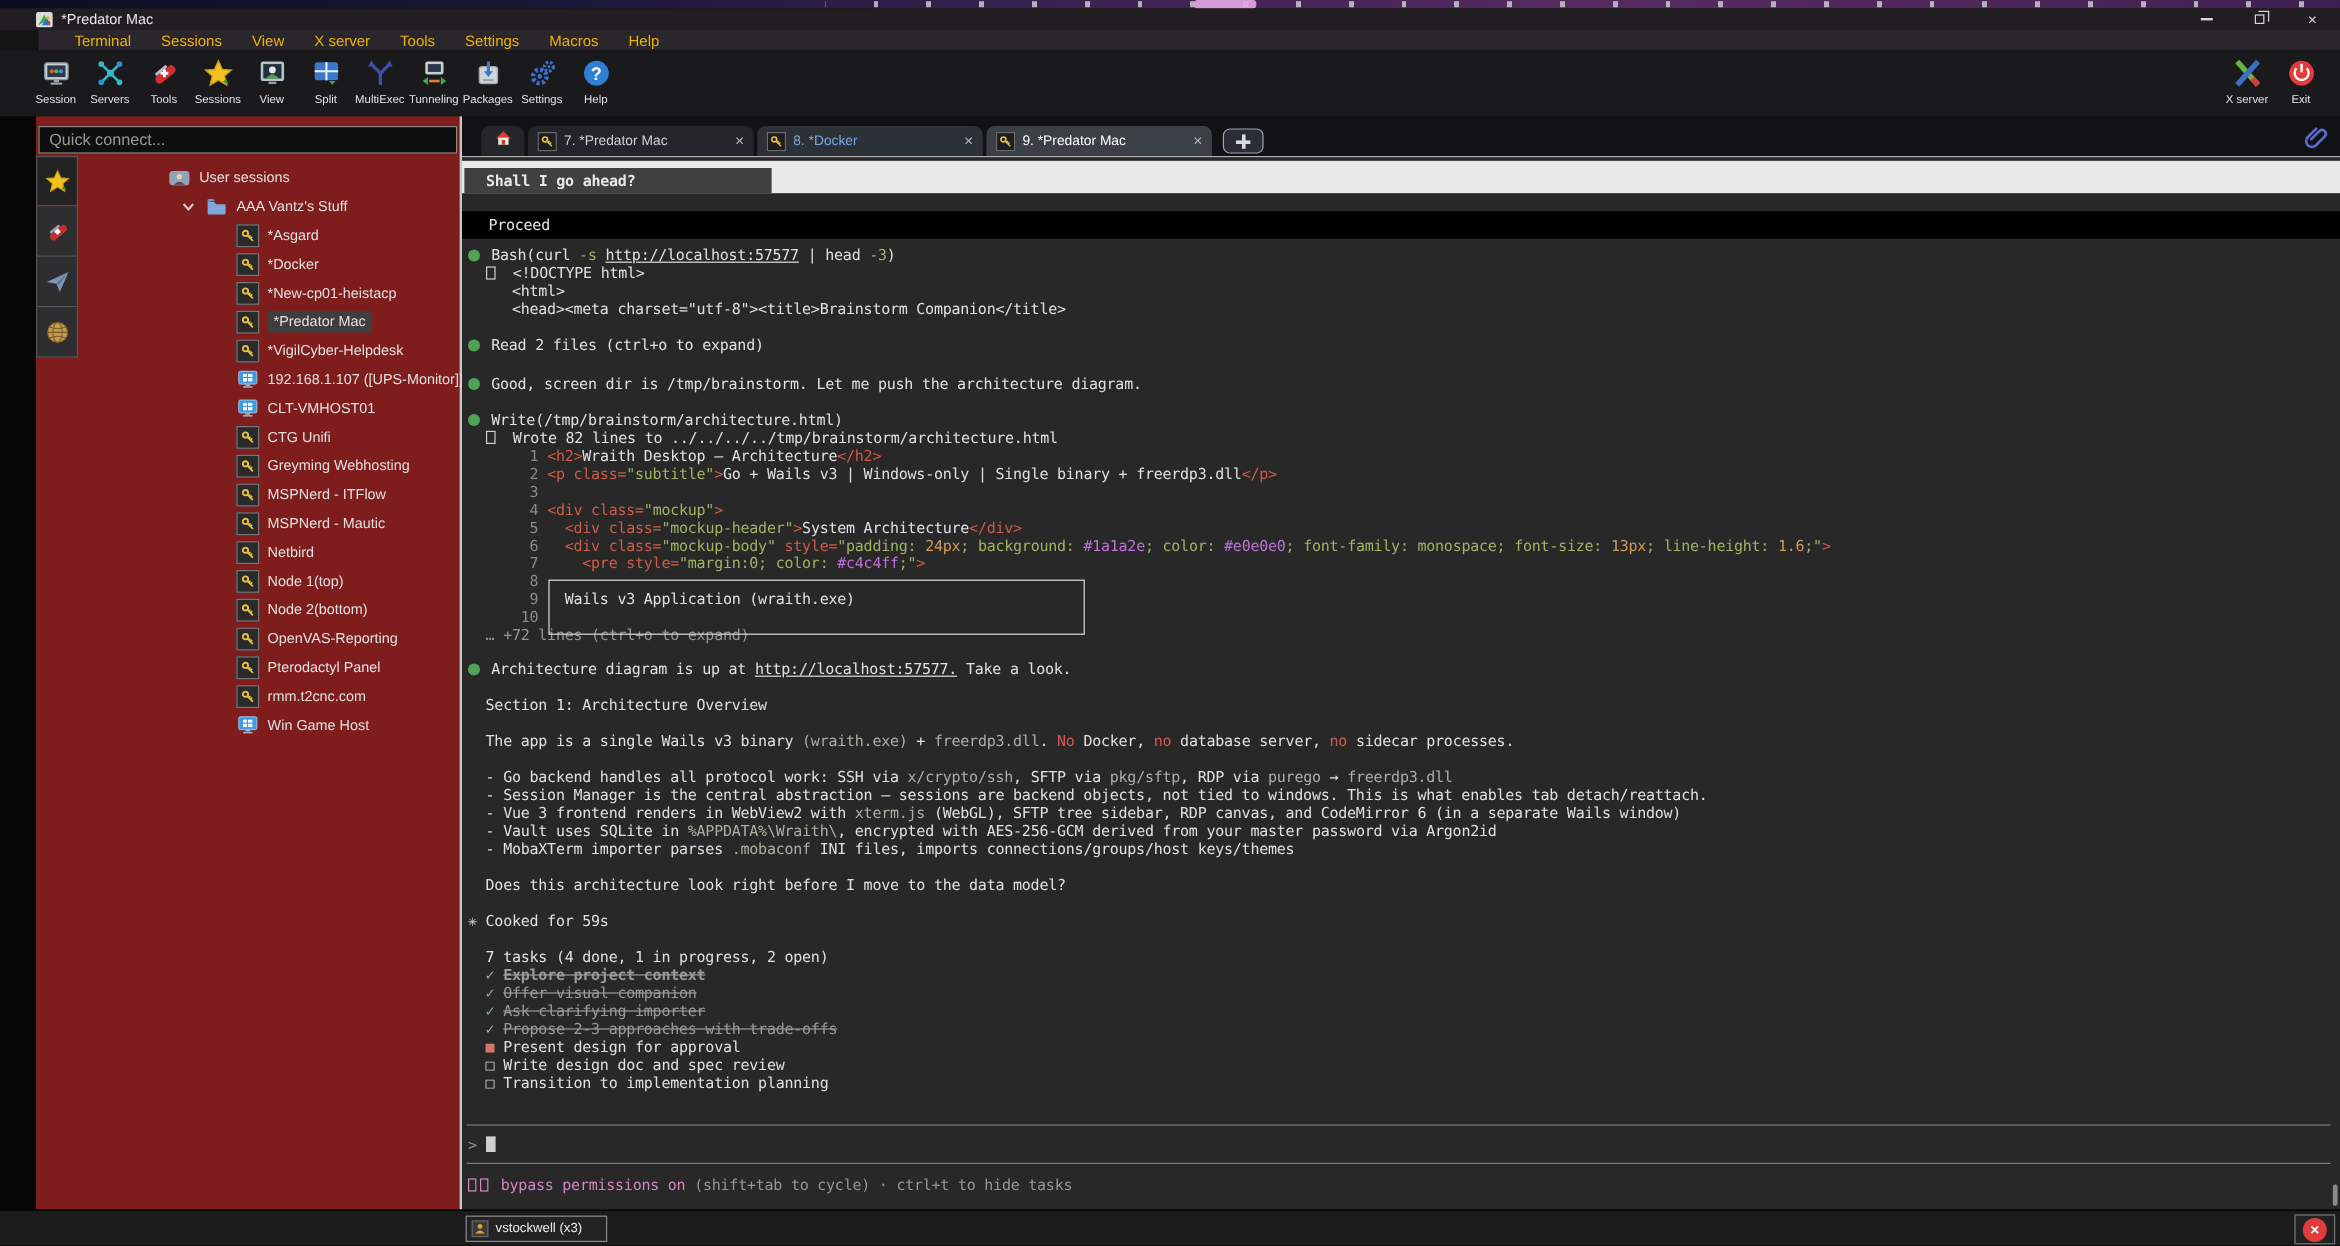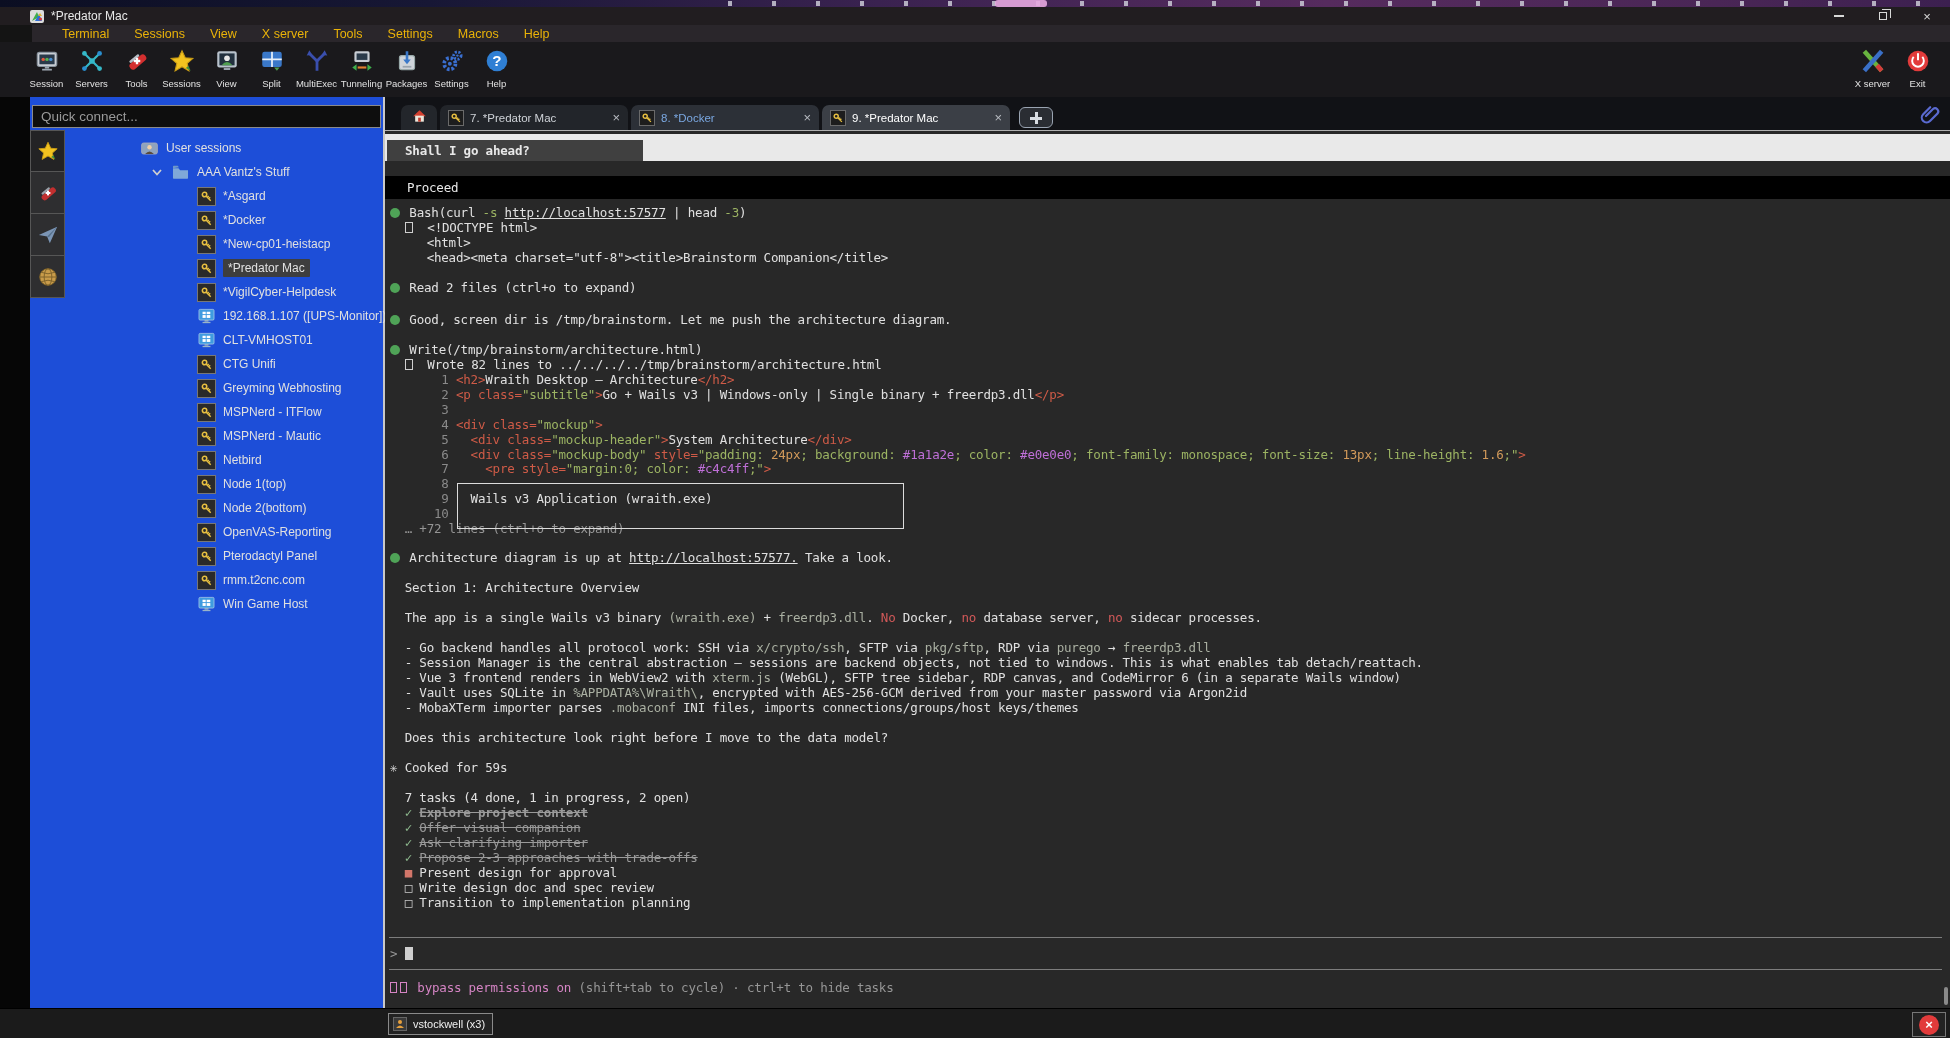--- a/index.html
+++ b/index.html
@@ -32,21 +32,21 @@
   .tb-group-left { display:flex; margin-left:24px; }
   .tb-group-right { position:absolute; right:10px; top:0; display:flex; }
   .tb-item { width:45px; display:flex; flex-direction:column; align-items:center; padding-top:5px; cursor:default; }
   .tb-icon { width:28px; height:28px; display:flex; align-items:center; justify-content:center; }
   .tb-icon svg { width:26px; height:26px; }
   .tb-label { font-size:9.5px; color:#e2e2e2; margin-top:3px; white-space:nowrap; }
 
   
   .mid { flex:1; display:flex; position:relative; }
   .left-black { width:30px; background:#060606; }
-  .sidebar { width:353px; background:#1d4ed8; display:flex; flex-direction:column; }
+  .sidebar { width:353px; background:#7f1d1d; display:flex; flex-direction:column; }
   .qc-wrap { margin:8px 0 0 2px; }
   .qc-input { width:349px; height:23px; background:#0e0e0e; border:1px solid #8a8a8a; color:#b8b8b8; font-size:13.5px; padding:0 8px; font-family:"Liberation Sans","DejaVu Sans",sans-serif; }
   .qc-input::placeholder { color:#9a9a9a; }
   .side-body { flex:1; display:flex; margin-top:2px; }
   .icon-strip { width:36px; display:flex; flex-direction:column; }
   .strip-box { width:35px; height:42px; background:#2e2e30; border:1px solid #565656; border-top:none; display:flex; align-items:center; justify-content:center; }
   .strip-box:first-child { border-top:1px solid #565656; background:#232325; }
   .strip-box svg { width:22px; height:22px; }
   .tree { flex:1; position:relative; font-size:12px; color:#e0e0e0; padding-top:6px; }
   .tree-row { height:24px; display:flex; align-items:center; gap:7px; cursor:default; white-space:nowrap;margin-left:47px; }
@@ -95,21 +95,21 @@
   .s-blt { display:inline-block; width:10px; height:10px; border-radius:50%; background:#4fa357; margin-right:2px; vertical-align:-1px; }
   .s-fbx { display:inline-block; width:8px; height:11px; border:1px solid #cfcfcf; vertical-align:-1px; }
   .s-pbx { display:inline-block; width:7px; height:11px; border:1px solid #d584c4; margin-right:3px; vertical-align:-1px; }
   .s-cur { display:inline-block; width:8px; height:13px; background:#cfcfcf; vertical-align:-2px; }
   .t-divider { position:absolute; left:4px; right:8px; height:1px; background:#7d7d7d; }
   .overlay-box { position:absolute; border:1px solid #dcdcdc; background:transparent; }
   .scroll-thumb { position:absolute; right:2px; width:4px; height:18px; background:#8a8a8a; border-radius:2px; top:856px; }
 
   
   .statusbar { height:30px; background:#1b1b1b; border-top:1px solid #000; display:flex; align-items:center; position:relative; }
-  .user-box { margin-left:388px; height:22px; border:1px solid #8a8a8a; background:#232323; display:flex; align-items:center; gap:6px; padding:0 7px 0 4px; color:#efefef; font-size:11px; }
+  .user-box { margin-left:388px; height:22px; border:1px solid #8a8a8a; background:#232323; display:flex; align-items:center; gap:6px; padding:0 20px 0 4px; color:#efefef; font-size:11px; }
   .user-box .u-ico { width:14px; height:14px; background:#3a3a3a; border:1px solid #666; display:flex; align-items:center; justify-content:center; }
   .user-box .u-ico svg { width:10px; height:10px; }
   .alert-box { position:absolute; right:4px; top:3px; width:34px; height:25px; border:1px solid #777; display:flex; align-items:center; justify-content:center; background:#222; }
   .alert-box .red-x { width:20px; height:20px; border-radius:50%; background:#e23b3b; color:#fff; font-size:13px; font-weight:bold; display:flex; align-items:center; justify-content:center; }
 </style>
 </head>
 <body>
 
 <div class="app">
 

